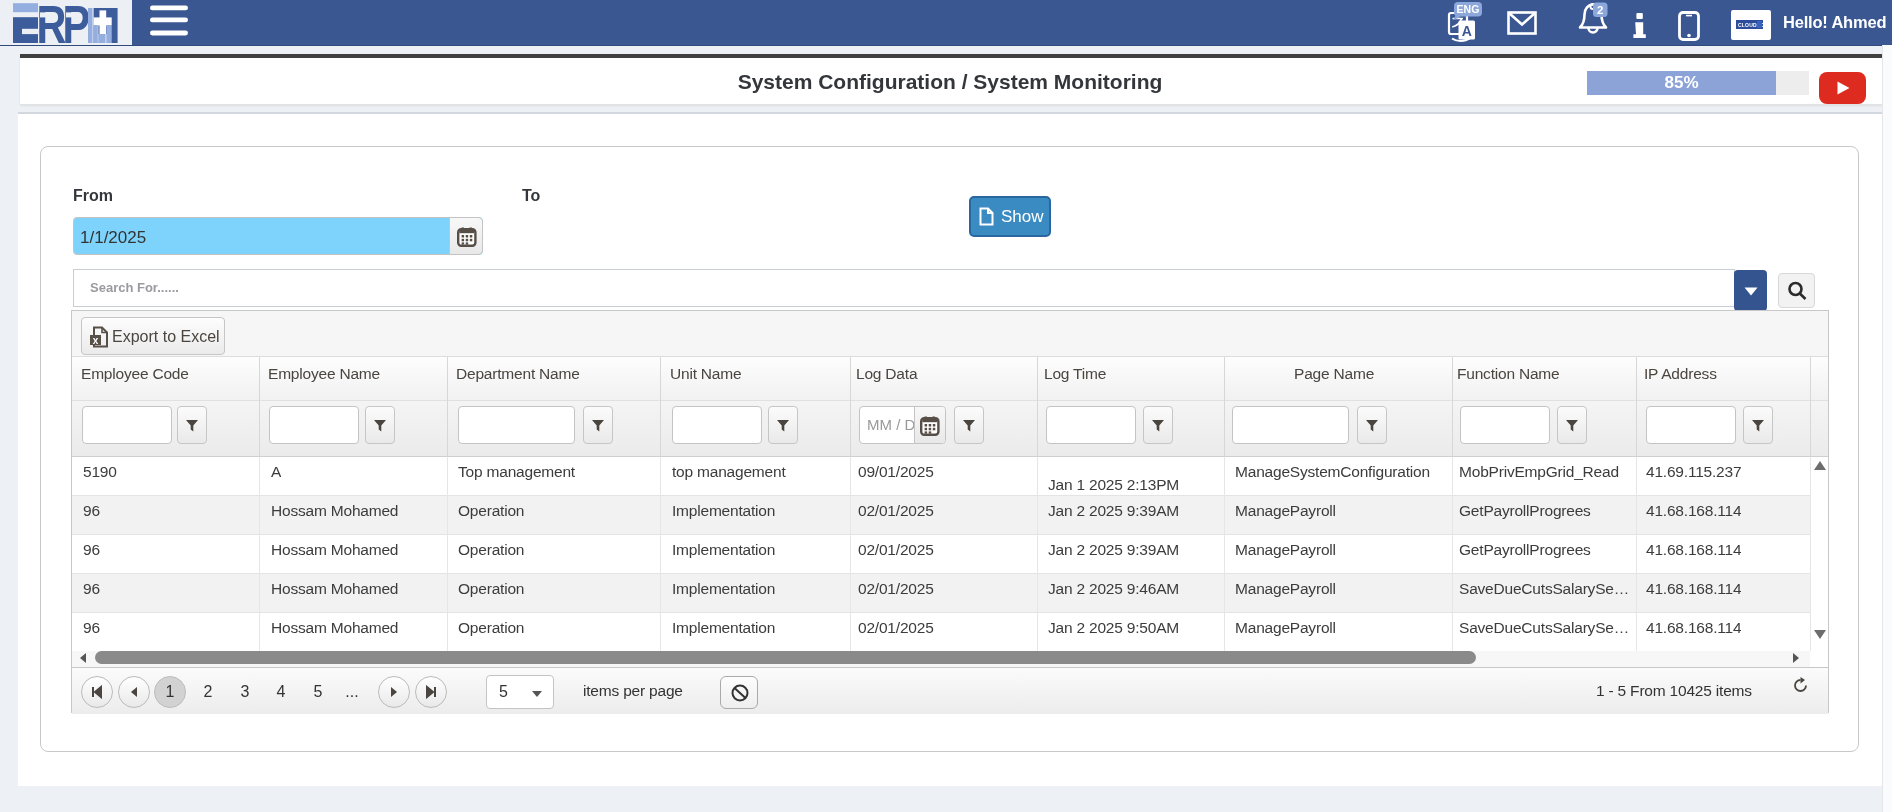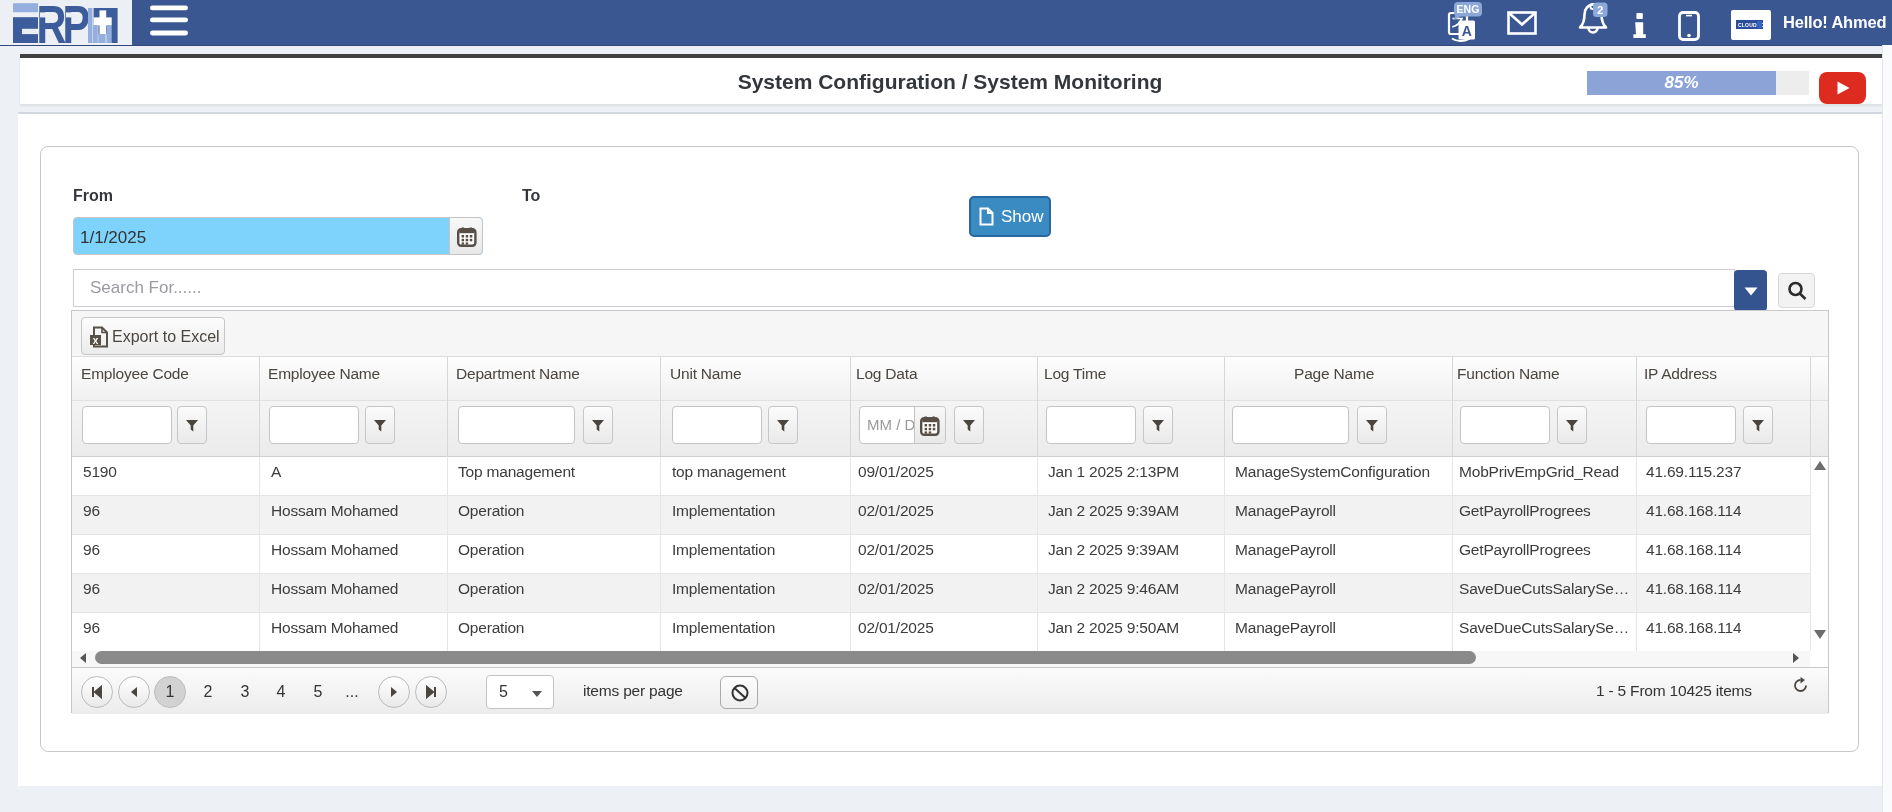--- a/index.html
+++ b/index.html
@@ -5,35 +5,35 @@
 *{margin:0;padding:0;box-sizing:border-box;}
 html,body{width:1892px;height:812px;overflow:hidden;}
 body{font-family:"Liberation Sans",sans-serif;background:#edf0f5;position:relative;}
 .abs{position:absolute;}
 
 #topbar{position:absolute;left:0;top:0;width:1892px;height:45px;background:#3a5792;border-bottom:1px solid #32497c;box-sizing:content-box;}
 #logoarea{position:absolute;left:0;top:0;width:132px;height:45px;background:#ecf0f4;}
 
 #titlebar{position:absolute;left:20px;top:54px;width:1862px;height:51px;background:#fff;border-top:4px solid #404040;border-bottom:1px solid #e2e2e2;box-shadow:0 1px 2px rgba(0,0,0,.08);}
 #title{position:absolute;left:0;top:0;width:1860px;height:48px;text-align:center;line-height:48px;font-weight:bold;font-size:21px;color:#33363b;}
-#pbar{position:absolute;left:1567px;top:13px;width:222px;height:24px;background:#ededed;font-style:italic;}
+#pbar{position:absolute;left:1567px;top:13px;width:222px;height:24px;background:#ededed;}
 #pfill{position:absolute;left:0;top:0;width:189px;height:24px;background:#8ba3d6;}
 #ptext{position:absolute;left:0;top:0;width:189px;height:24px;text-align:center;line-height:24px;color:#fff;font-weight:bold;font-size:17px;}
 #ytbtn{position:absolute;left:1799px;top:14px;width:47px;height:32px;background:#dd2b20;border-radius:8px;}
 
 #content{position:absolute;left:18px;top:112px;width:1864px;height:674px;background:#fff;border-top:2px solid #d3d8e0;}
 #card{position:absolute;left:22px;top:32px;width:1819px;height:606px;background:#fff;border:1px solid #c8c8c8;border-radius:8px;}
 
 .lbl{font-weight:bold;font-size:16px;color:#33363b;}
 .dateinput{position:absolute;height:38px;background:#7dd3fc;border:1px solid #c4c4c4;border-radius:4px;font-size:17px;color:#333;}
 .dateinput .txt{position:absolute;left:6px;top:0;line-height:39px;}
 .calbtn{position:absolute;right:0;top:0;width:33px;height:36px;background:linear-gradient(#f8f8f8,#e8e8e8);border-left:1px solid #c4c4c4;border-radius:0 4px 4px 0;}
 #showbtn{position:absolute;left:928px;top:49px;width:82px;height:41px;background:#3a8bc2;border:2px solid #2a66a0;border-radius:5px;color:#fff;font-size:17px;}
 
-#searchinput{position:absolute;left:32px;top:122px;width:1662px;height:38px;background:#fff;border:1px solid #c9ced6;font-size:17px;color:#9a9aa0;line-height:36px;}
+#searchinput{position:absolute;left:32px;top:122px;width:1662px;height:38px;background:#fff;border:1px solid #c9ced6;font-size:13px;color:#9a9aa0;line-height:36px;font-weight:bold;}
 #dd{position:absolute;left:1693px;top:123px;width:33px;height:41px;background:#33548e;border-radius:4px;}
 #searchbtn{position:absolute;left:1737px;top:126px;width:37px;height:35px;background:#f2f2f2;border:1px solid #d8d8d8;border-radius:4px;}
 
 #grid{position:absolute;left:30px;top:163px;width:1758px;height:403px;border:1px solid #c8c8c8;background:#fff;}
 
 #toolbar{position:absolute;left:0;top:0;width:1756px;height:46px;background:#f6f6f6;border-bottom:1px solid #ddd;}
 #exportbtn{position:absolute;left:9px;top:6px;width:144px;height:38px;background:linear-gradient(#fdfdfd,#ebebeb);border:1px solid #c6c6c6;border-radius:4px;font-size:16px;color:#4a453f;line-height:36px;}
 #hdr{position:absolute;left:0;top:46px;width:1756px;height:44px;background:linear-gradient(#fdfdfd,#f1f1f1);border-bottom:1px solid #e0e0e0;}
 #filter{position:absolute;left:0;top:90px;width:1756px;height:56px;background:linear-gradient(#f4f4f4,#ebebeb);border-bottom:1px solid #cfcfcf;}
 .hcell{position:absolute;top:0;height:44px;line-height:34px;font-size:15.5px;letter-spacing:-0.2px;color:#4a453f;}
@@ -268,21 +268,21 @@
               <path class="fun" d="M8 13h12l-4.7 5.5v6l-2.6-1.9v-4.1z"></path>
             </svg></div>
     </div>
     <div id="rows">
       <div class="row" style="top:146px;background:#fff;">
         <div class="c" style="left:11px;">5190</div>
             <div class="c" style="left:199px;">A</div>
             <div class="c" style="left:386px;">Top management</div>
             <div class="c" style="left:600px;">top management</div>
             <div class="c" style="left:786px;">09/01/2025</div>
-            <div class="c" style="left:976px;">Jan 1 2025 2:13PM</div>
+            <div class="c" style="left:976px;margin-top:13px;">Jan 1 2025 2:13PM</div>
             <div class="c" style="left:1163px;">ManageSystemConfiguration</div>
             <div class="c" style="left:1387px;">MobPrivEmpGrid_Read</div>
             <div class="c" style="left:1574px;">41.69.115.237</div>
       </div>
       <div class="row" style="top:185px;background:#f2f2f2;">
         <div class="c" style="left:11px;">96</div>
             <div class="c" style="left:199px;">Hossam Mohamed</div>
             <div class="c" style="left:386px;">Operation</div>
             <div class="c" style="left:600px;">Implementation</div>
             <div class="c" style="left:786px;">02/01/2025</div>

